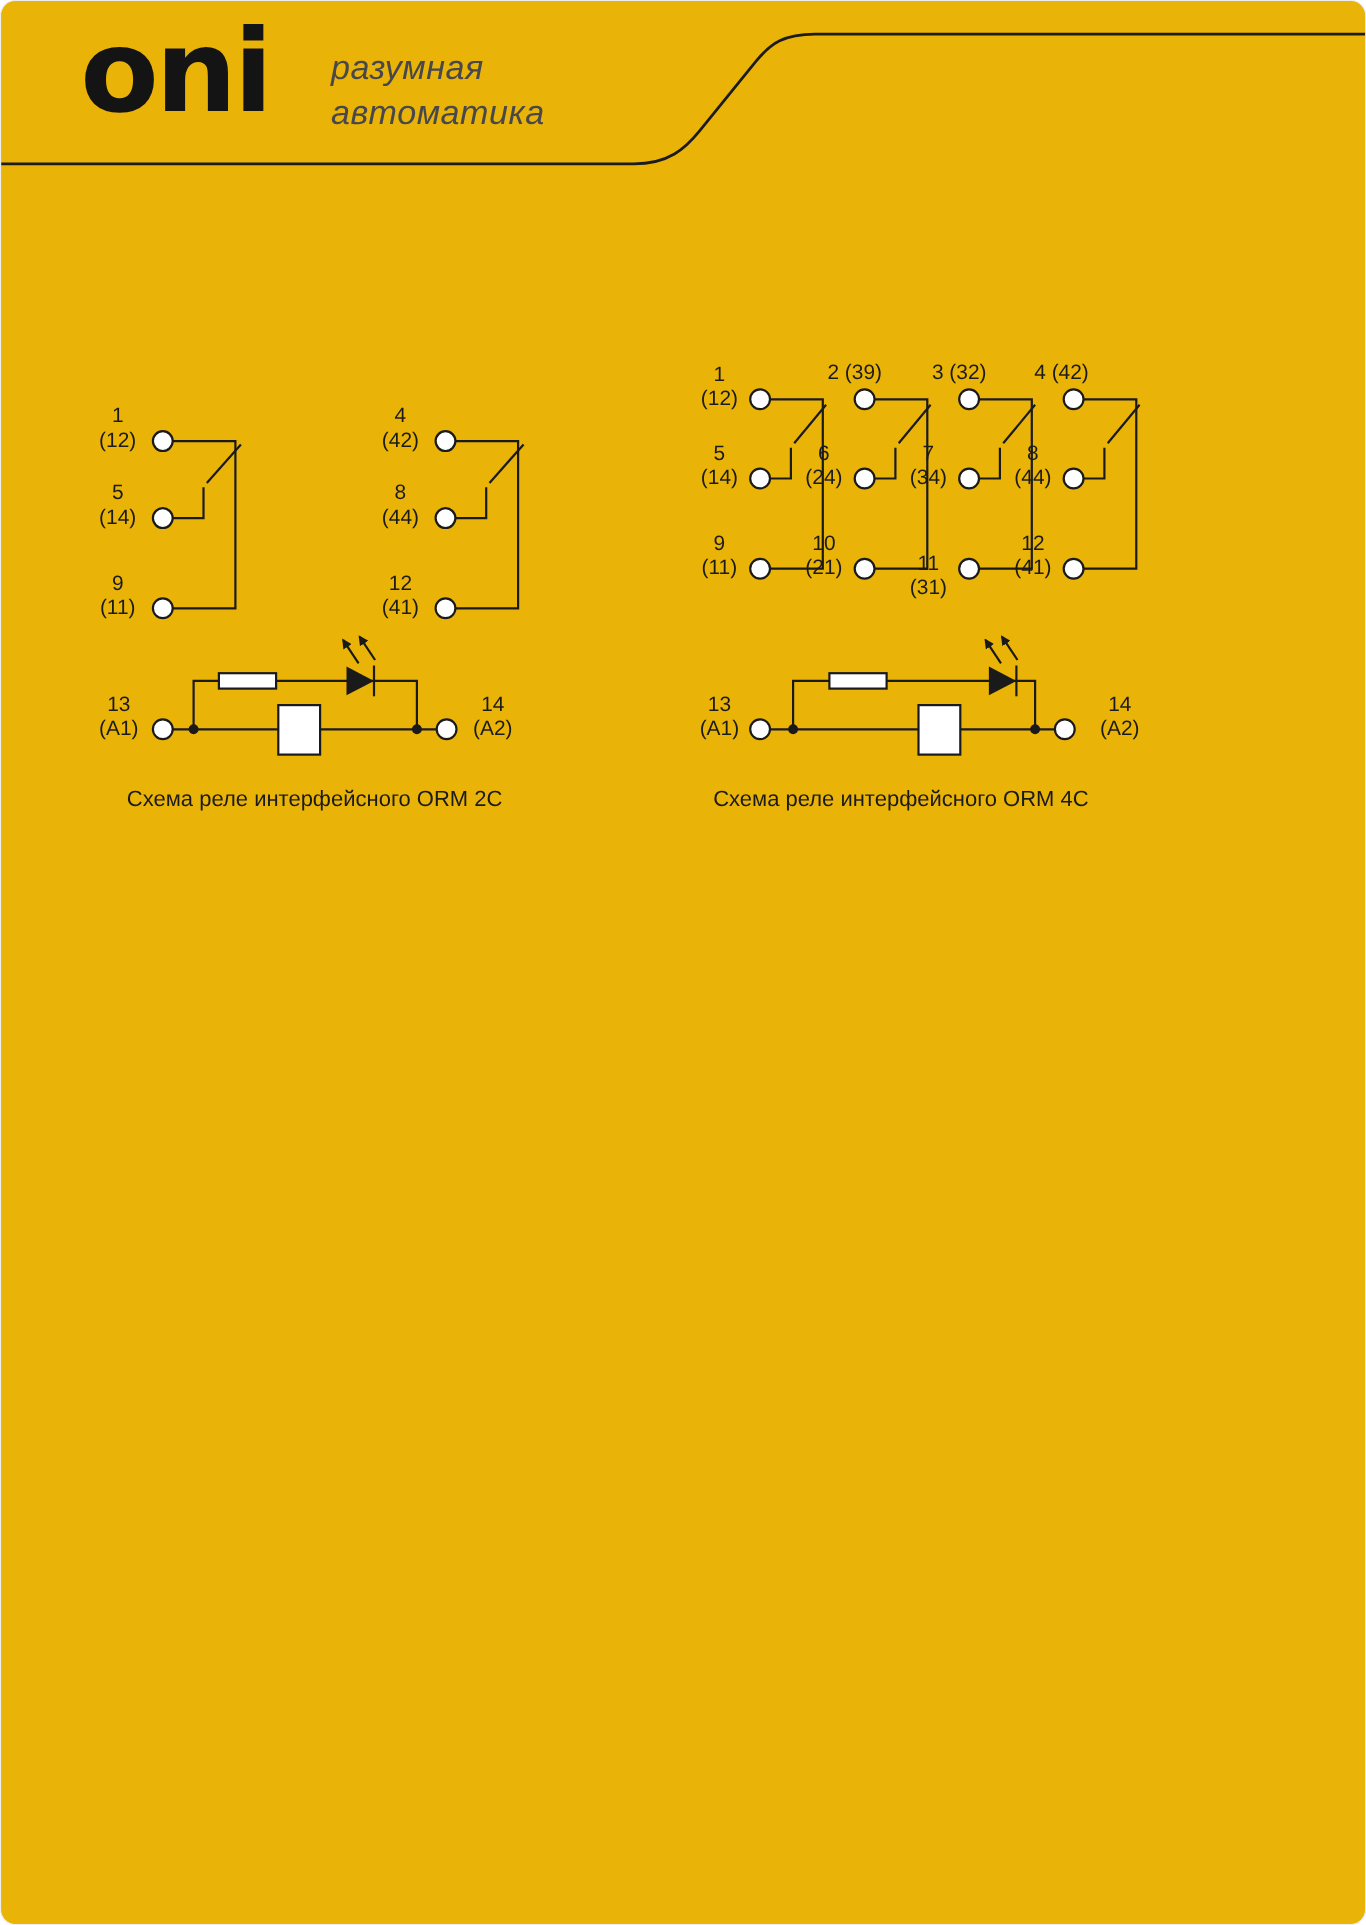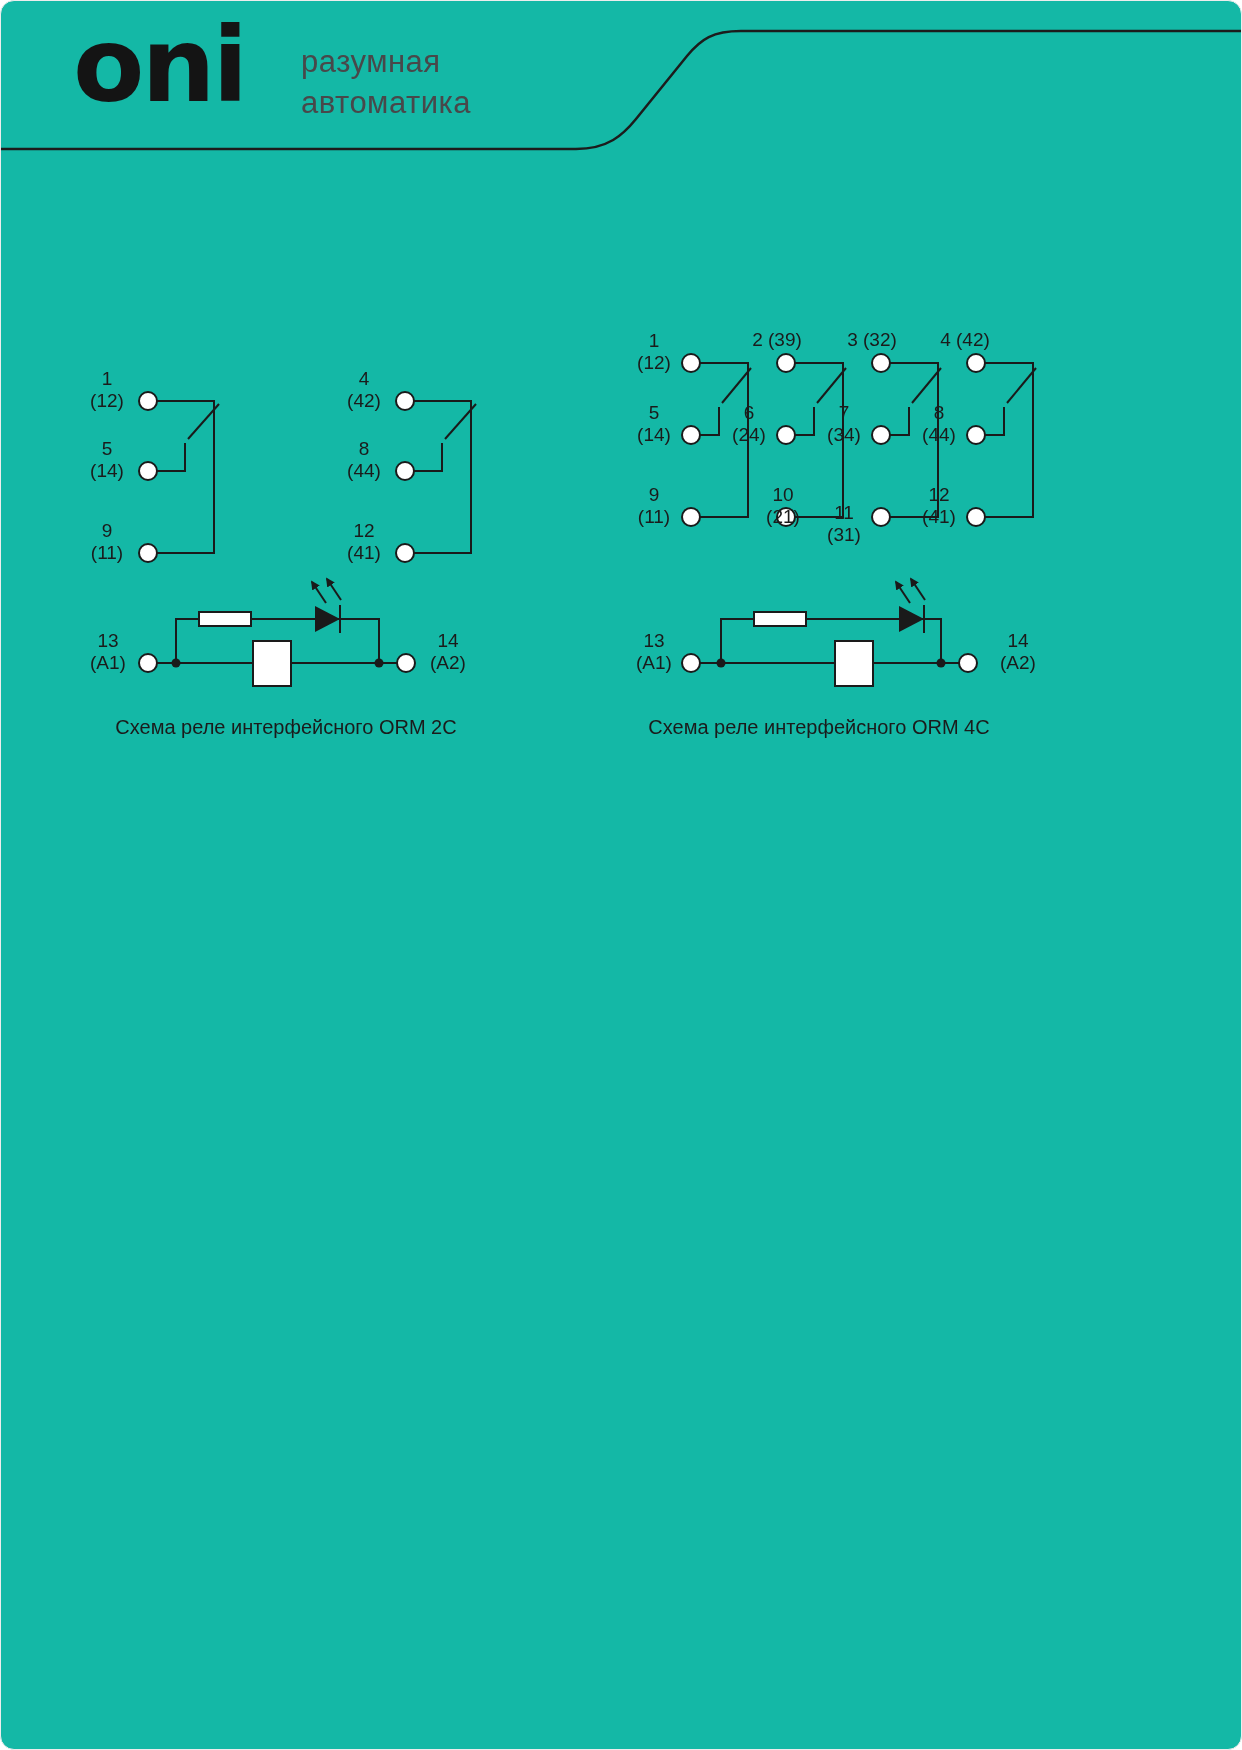--- a/index.html
+++ b/index.html
@@ -1,29 +1,29 @@
 <!DOCTYPE html>
 <html><head>
 <meta charset="utf-8">
 <style>
   html,body{margin:0;padding:0;background:#fff;}
   .page{
-    position:relative;width:1242px;height:1750px;background:#14b8a6;
+    position:relative;width:1242px;height:1750px;background:#eab308;
     border:1px solid #ededed;border-radius:14px;box-sizing:border-box;overflow:hidden;
     font-family:"Liberation Sans",sans-serif;color:#1b1b1b;
   }
   .overlay{position:absolute;left:0;top:0;width:1242px;height:1750px;}
   .logo{
     position:absolute;left:72px;top:12px;
     font-family:"DejaVu Sans",sans-serif;font-weight:700;
     font-size:104px;line-height:104px;letter-spacing:-3px;color:#141414;
   }
   .tagline{
     position:absolute;left:300px;top:40px;
-    font-size:31px;line-height:41px;color:#48484a;white-space:pre-line;letter-spacing:.5px;
+    font-size:31px;line-height:41px;color:#48484a;white-space:pre-line;letter-spacing:.5px;font-style:italic;
   }
   .lbl{
     position:absolute;transform:translateX(-50%);
     text-align:center;white-space:pre-line;
     font-size:19px;line-height:22px;color:#1b1b1b;
   }
   .cap{
     position:absolute;transform:translateX(-50%);
     font-size:20px;line-height:24px;color:#1b1b1b;white-space:nowrap;
   }
@@ -162,21 +162,21 @@
   <div class="lbl" style="left:653px;top:401px">5
 (14)</div>
   <div class="lbl" style="left:748px;top:401px">6
 (24)</div>
   <div class="lbl" style="left:843px;top:401px">7
 (34)</div>
   <div class="lbl" style="left:938px;top:401px">8
 (44)</div>
   <div class="lbl" style="left:653px;top:483px">9
 (11)</div>
-  <div class="lbl" style="left:782px;top:483px">10
+  <div class="lbl" style="left:748px;top:483px">10
 (21)</div>
   <div class="lbl" style="left:843px;top:501px">11
 (31)</div>
   <div class="lbl" style="left:938px;top:483px">12
 (41)</div>
   <div class="lbl" style="left:653px;top:629px">13
 (A1)</div>
   <div class="lbl" style="left:1017px;top:629px">14
 (A2)</div>
   <div class="cap" style="left:818px;top:714px">Схема реле интерфейсного ORM 4C</div>

